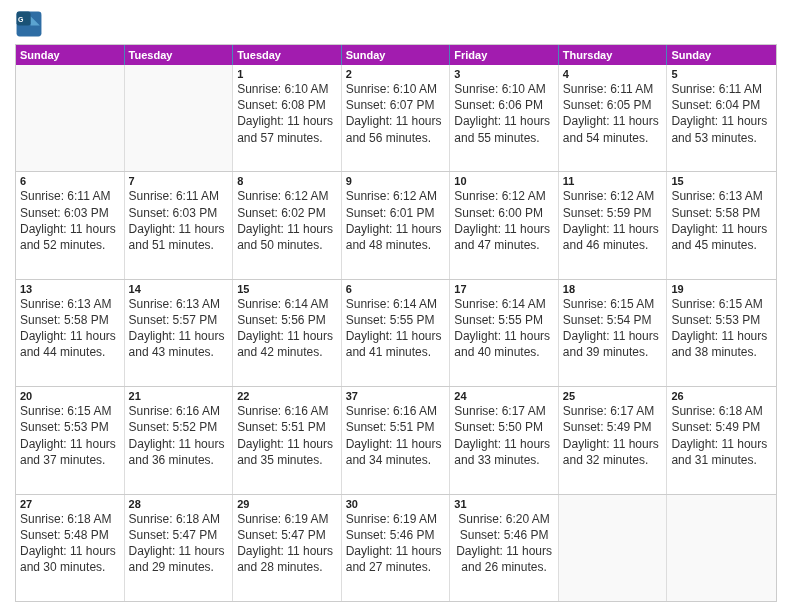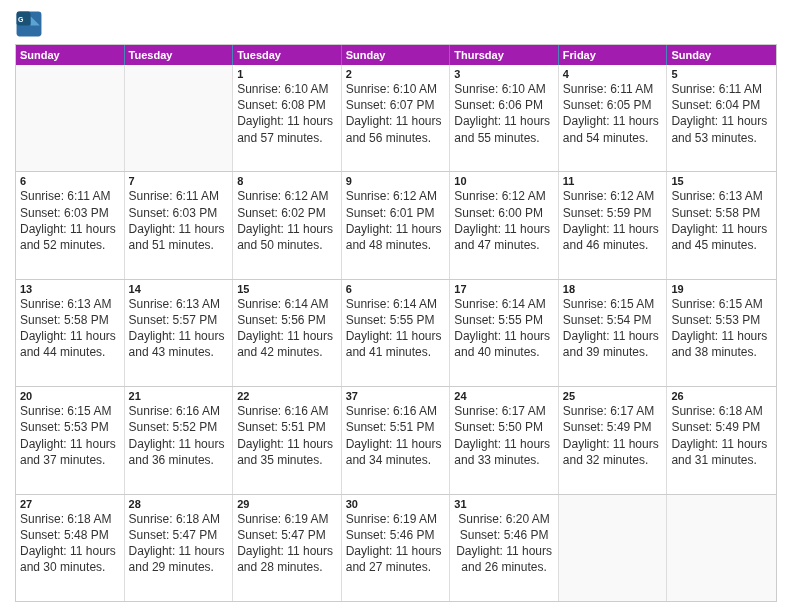--- a/index.html
+++ b/index.html
@@ -128,22 +128,22 @@
       <div class="location-title"></div>
     </div>
   </div>
 
   <div class="calendar">
     <div class="cal-header">
     <div class="cal-header-cell">Sunday</div>
         <div class="cal-header-cell">Tuesday</div>
         <div class="cal-header-cell">Tuesday</div>
         <div class="cal-header-cell">Sunday</div>
+        <div class="cal-header-cell">Friday</div>
         <div class="cal-header-cell">Thursday</div>
-        <div class="cal-header-cell">Friday</div>
         <div class="cal-header-cell">Sunday</div>
       </div>
     <div class="cal-body">
     <div class="cal-row">
           <div class="cal-cell empty"></div>
           <div class="cal-cell empty"></div>
           <div class="cal-cell">
             <div class="day-num">1</div>
             <div class="cell-detail" style="white-space: pre-line;">Sunrise: 6:10 AM
 Sunset: 6:08 PM

